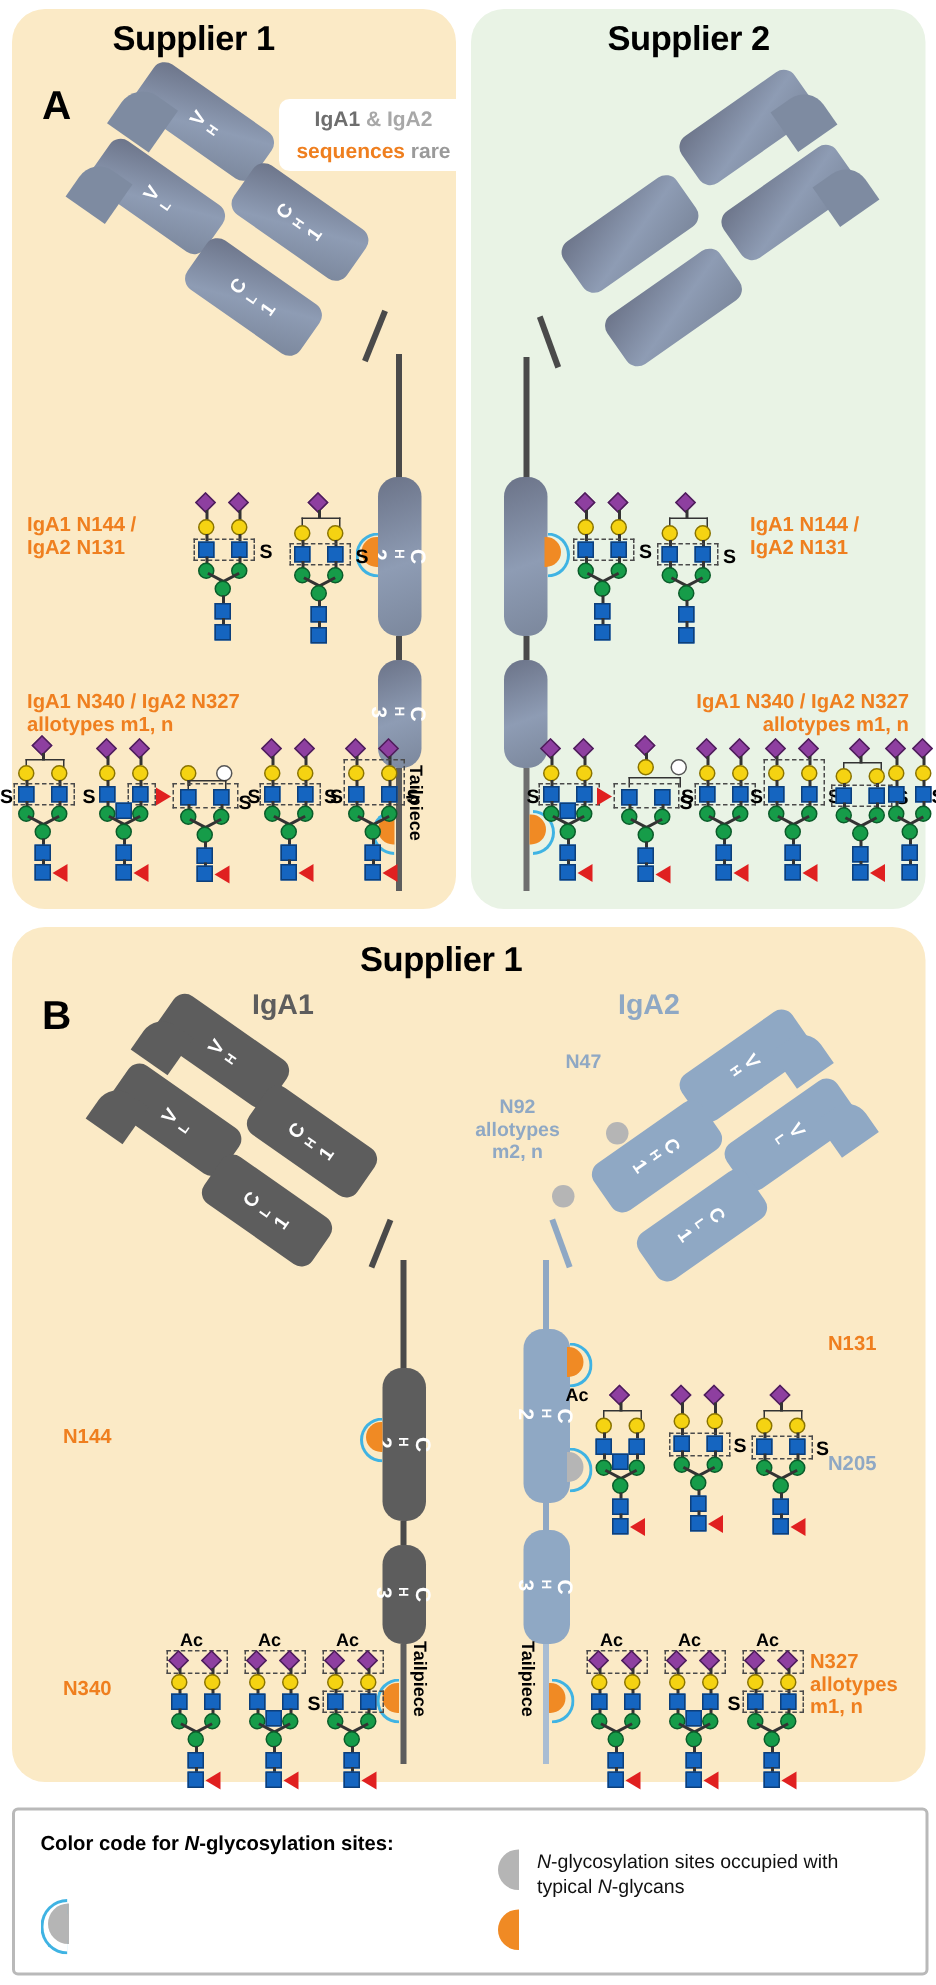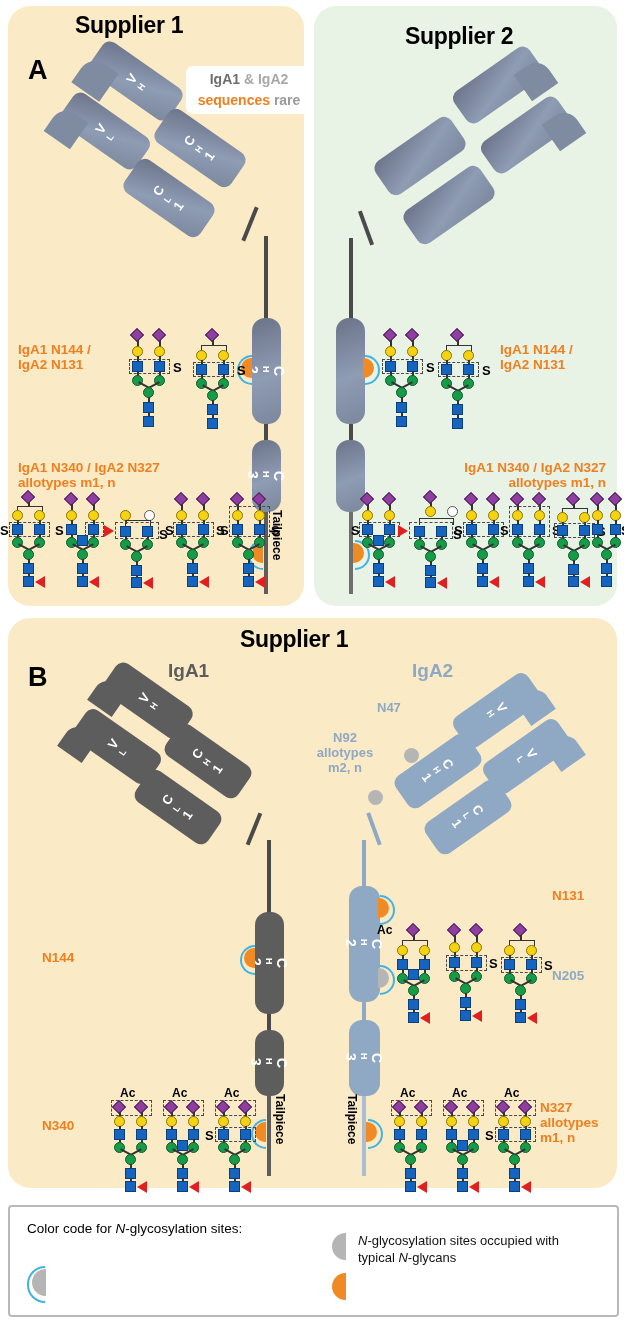--- a/index.html
+++ b/index.html
@@ -69,36 +69,36 @@
   .tri.l{border-right:none;border-left:10px solid #e02020;}
   .bond{position:absolute;background:#333;}
   .sLbl{position:absolute;font-weight:bold;font-size:13px;color:#000;}
   .acLbl{position:absolute;font-weight:bold;font-size:12px;color:#000;}
   .dash{position:absolute;border:1.2px dashed #4a4a4a;box-sizing:border-box;}
   .brk{position:absolute;border-top:1.2px solid #333;border-left:1.2px solid #333;border-right:1.2px solid #333;}
 
   
   #legend{position:absolute;left:8px;top:1205px;width:607px;height:108px;background:#fff;
           border:2px solid #b9b9b9;border-radius:4px;}
-  .lgTitle{position:absolute;left:17px;top:14px;font-weight:normal;font-size:13.5px;color:#000;}
+  .lgTitle{position:absolute;left:17px;top:14px;font-weight:bold;font-size:13.5px;color:#000;}
   .lgTxt{position:absolute;font-size:13px;color:#111;line-height:16.5px;}
   .lgIcon{position:absolute;width:14px;height:27px;}
   .lgIcon .half{position:absolute;inset:0;border-radius:14px 0 0 14px;}
   .lgIcon .rng{position:absolute;left:-5px;top:-3px;width:16px;height:33px;
        border:2.5px solid #3fb3e3;border-right:none;border-radius:18px 0 0 18px;}
   em{font-style:italic;}
 </style>
 </head>
 <body>
 
 <div class="panel" id="panelA-left"></div>
 <div class="panel" id="panelA-right"></div>
 
 <div class="ttl" style="left:75px;top:12px;">Supplier 1</div>
-<div class="ttl" style="left:405px;top:23px;">Supplier 2</div>
+<div class="ttl" style="left:405px;top:12px;">Supplier 2</div>
 <div class="plabel" style="left:28px;top:55px;">A</div>
 
 <div id="callout">
   <div style="margin-top:3px;">
     <span class="c1">IgA1</span><span class="c2"> &amp; </span><span class="c2">IgA2</span>
   </div>
   <div>
     <span class="c3">sequences</span><span class="c4"> rare</span>
   </div>
 </div>

